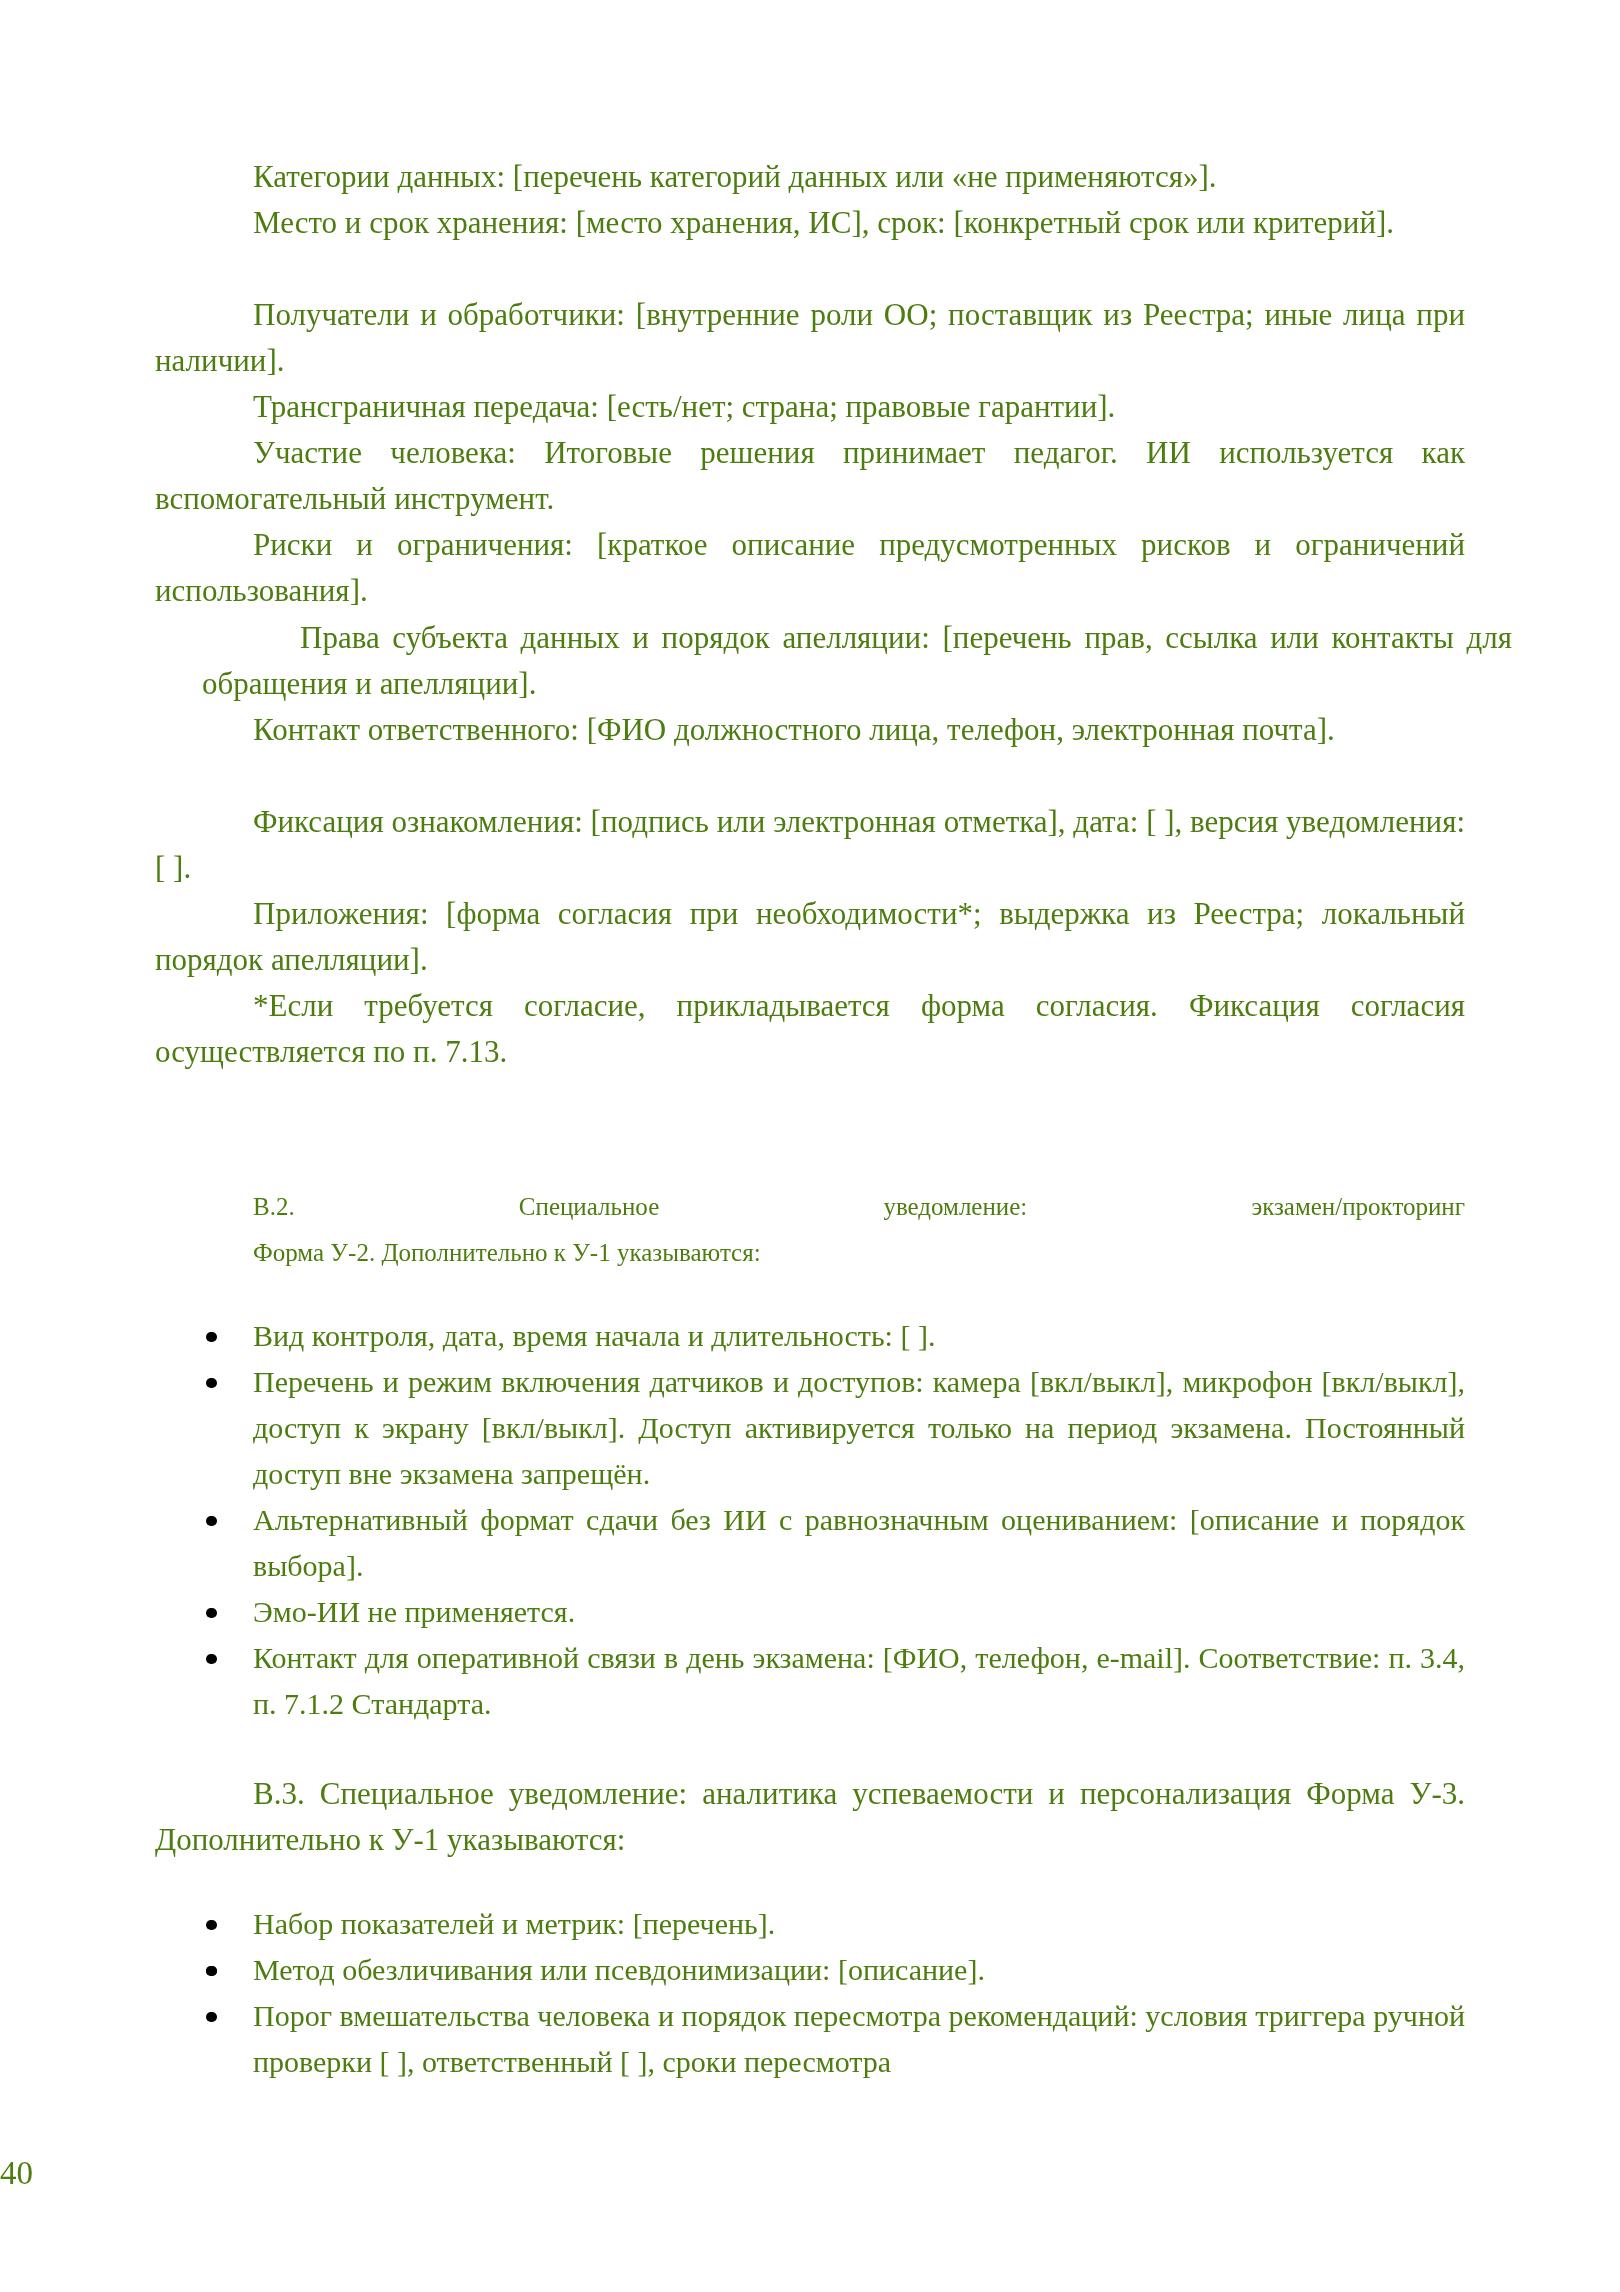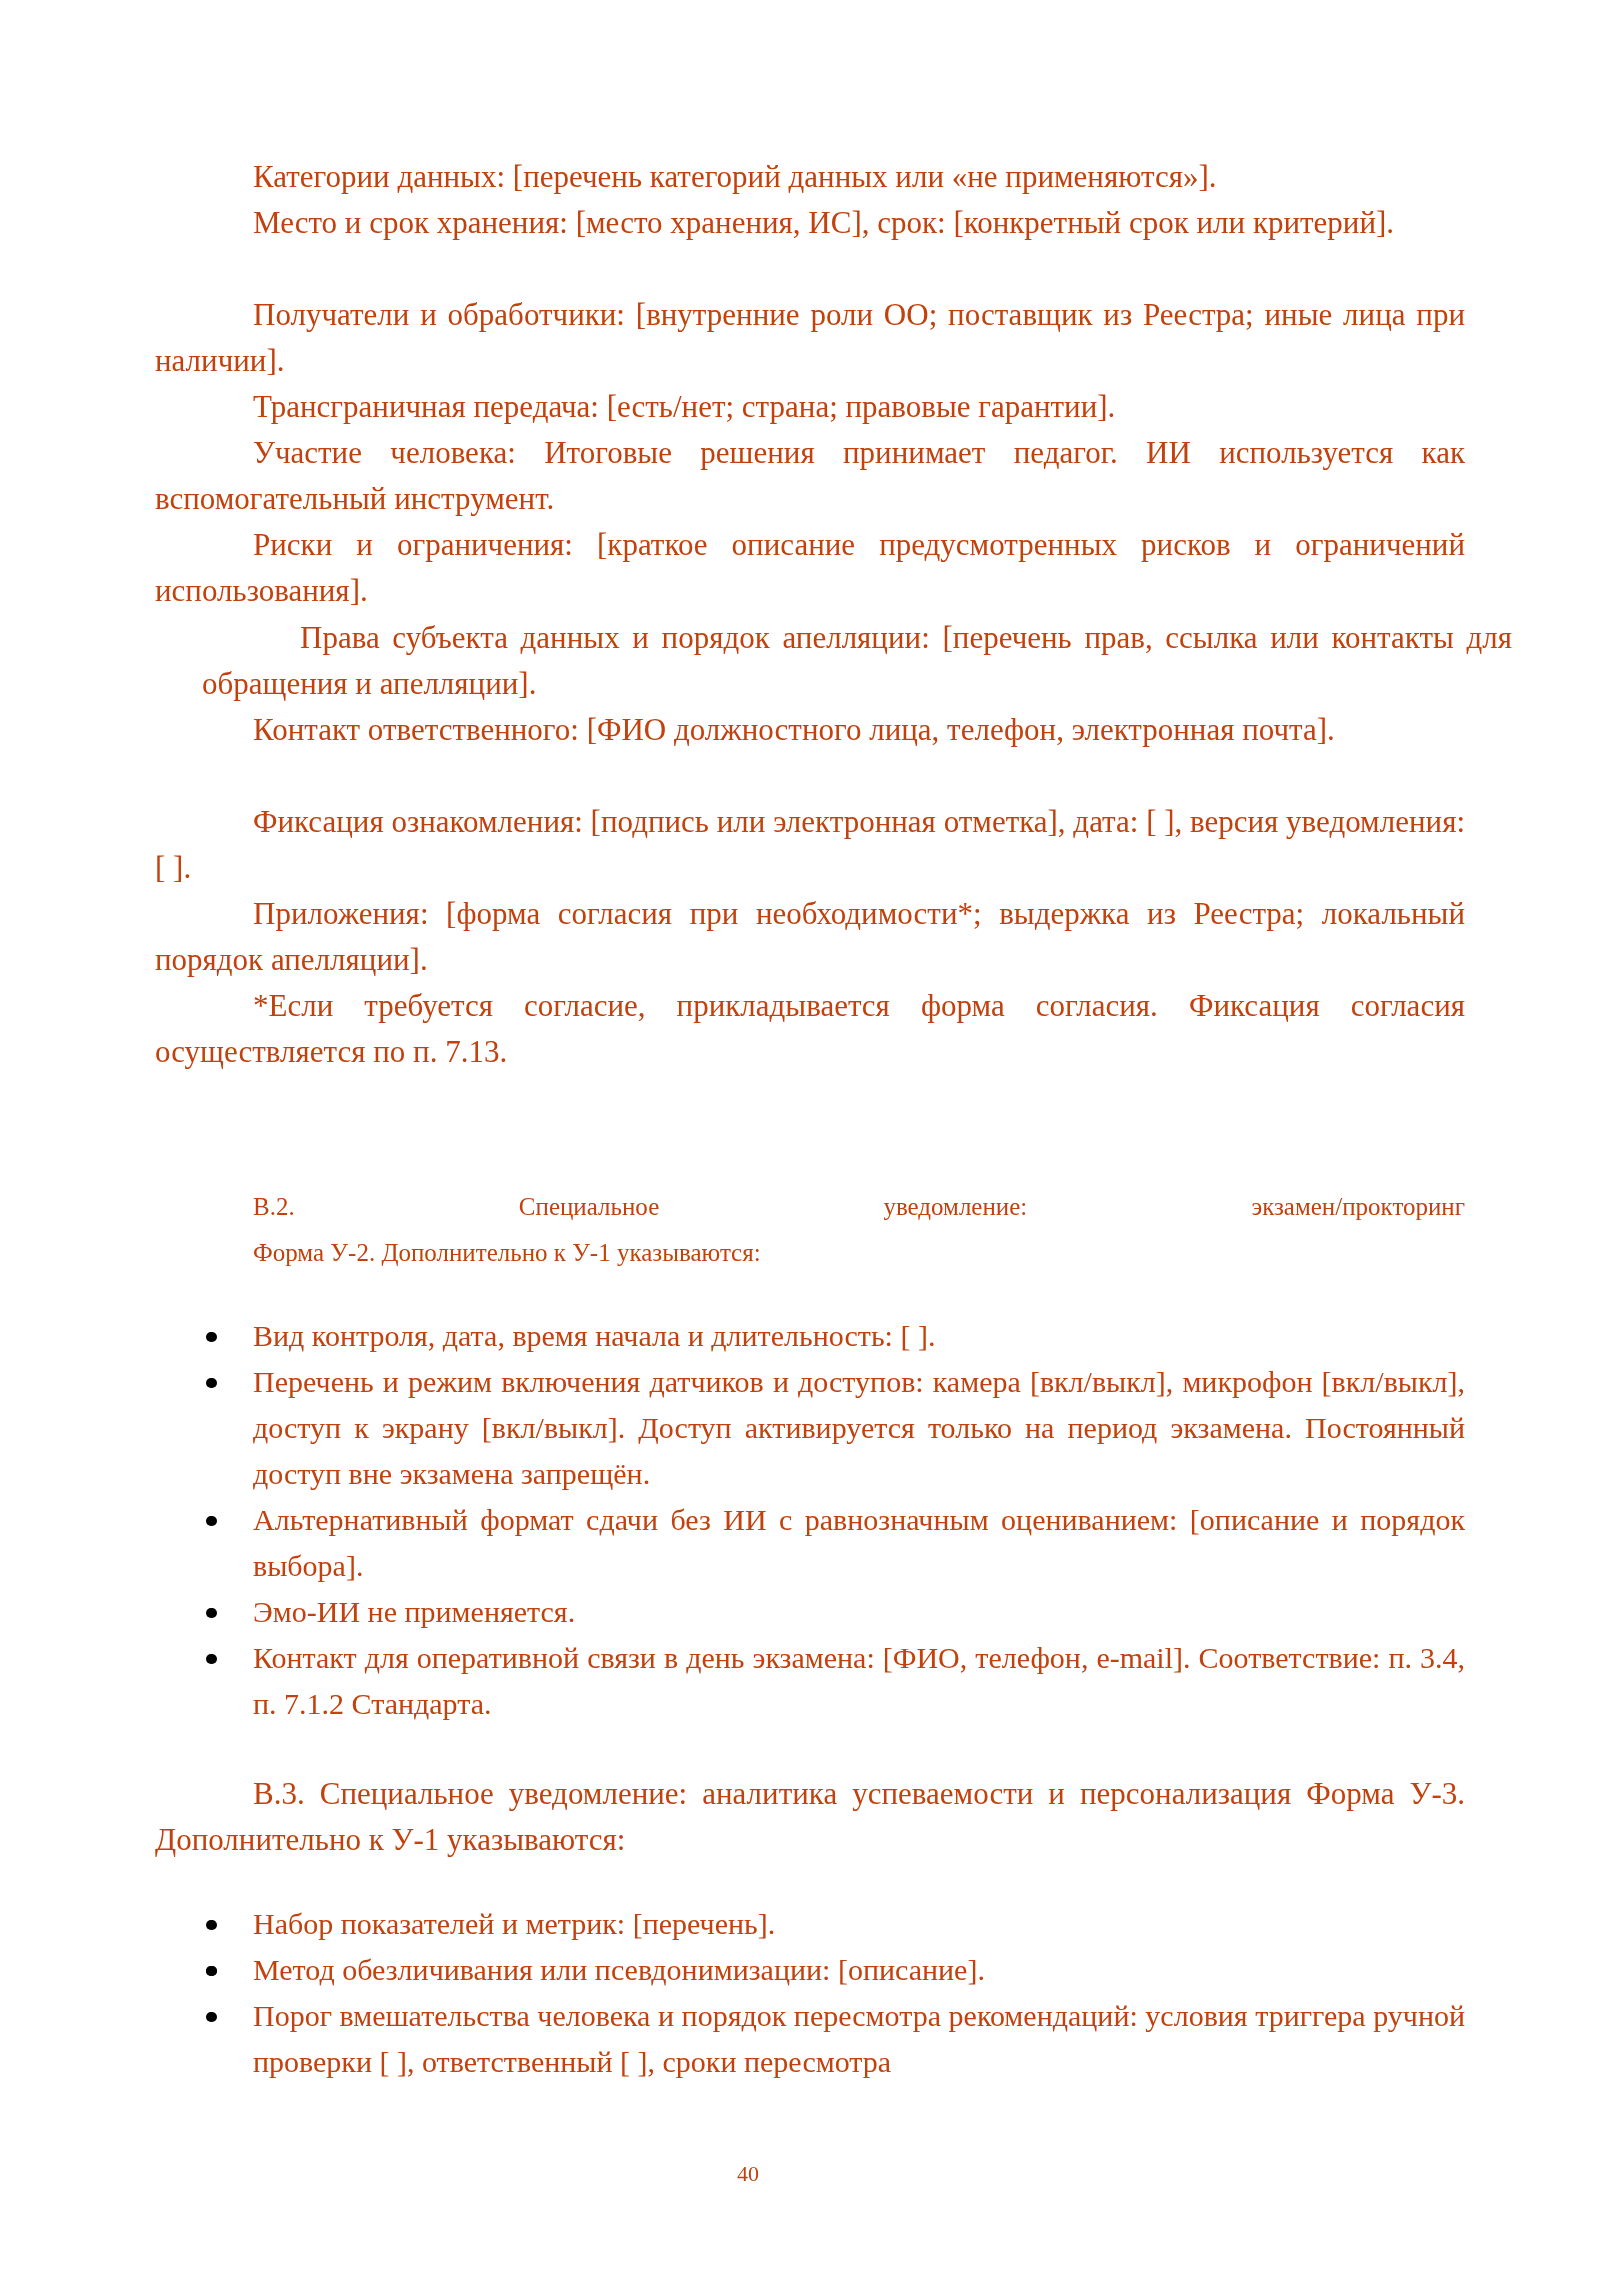--- a/index.html
+++ b/index.html
@@ -1,33 +1,33 @@
 <!DOCTYPE html>
 <html><head>
 <meta charset="utf-8">
 <style>
   html, body { margin: 0; padding: 0; background: #ffffff; }
   body { width: 1620px; height: 2293px; position: relative; overflow: hidden; }
   .page {
     position: absolute; left: 0; top: 0; width: 1620px; height: 2293px;
-    background: #ffffff; color: #c2410c;
+    background: #ffffff; color: #4d7c0f;
     font-family: "Liberation Serif", "DejaVu Serif", serif;
   }
   .para {
     position: absolute; left: 155px; width: 1310px;
     font-size: 31px; line-height: 46px;
     text-align: justify; text-align-last: left;
     text-indent: 98px; margin: 0;
   }
   .heading-b2 { position: absolute; left: 253px; width: 1212px; font-size: 25px; line-height: 46px; margin: 0; }
   .heading-b2 .line1 { display: flex; justify-content: space-between; }
   .bullets { position: absolute; left: 155px; width: 1310px; margin: 0; padding: 0; list-style: none; }
   .bullet-item { position: relative; padding-left: 98px; font-size: 30px; line-height: 46px; text-align: justify; text-align-last: left; margin: 0; }
   .bullet-dot { position: absolute; left: 51px; top: 18.6px; width: 10.8px; height: 10.8px; border-radius: 50%; background: #000; }
-  .page-number { position: absolute; left: 0; width: 1496px; top: 2154px; text-align: center; font-size: 22px; line-height: 39px; }
+  .page-number { position: absolute; left: 0; width: 1496px; top: 2154px; font-size: 33px; line-height: 39px; }
 </style>
 </head>
 <body>
 
 <div class="page">
 
   <p class="para" style="top:154px;"><span>Категории данных:</span> <span>[перечень категорий данных или «не применяются»].</span></p>
 
   <p class="para" style="top:200px;"><span>Место и срок хранения:</span> <span>[место хранения, ИС], срок: [конкретный срок или критерий].</span></p>
 

